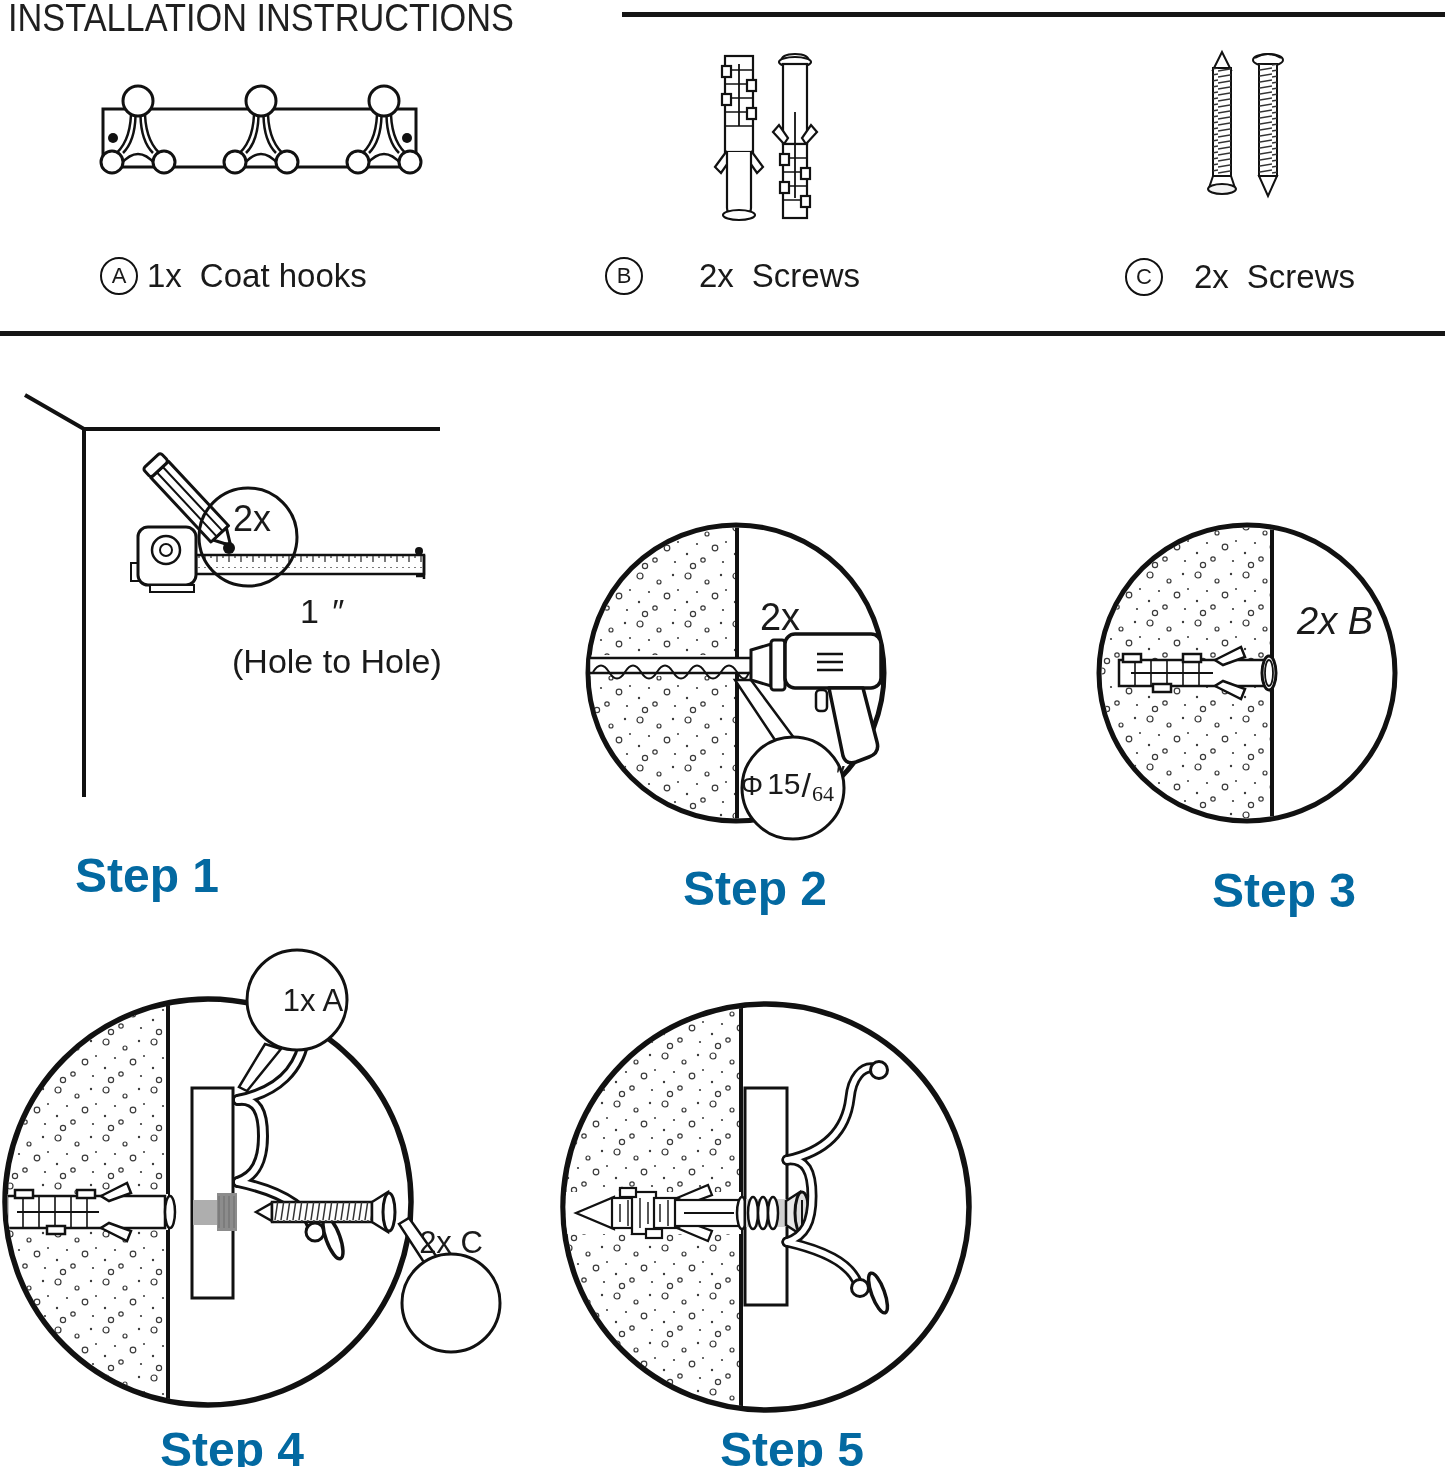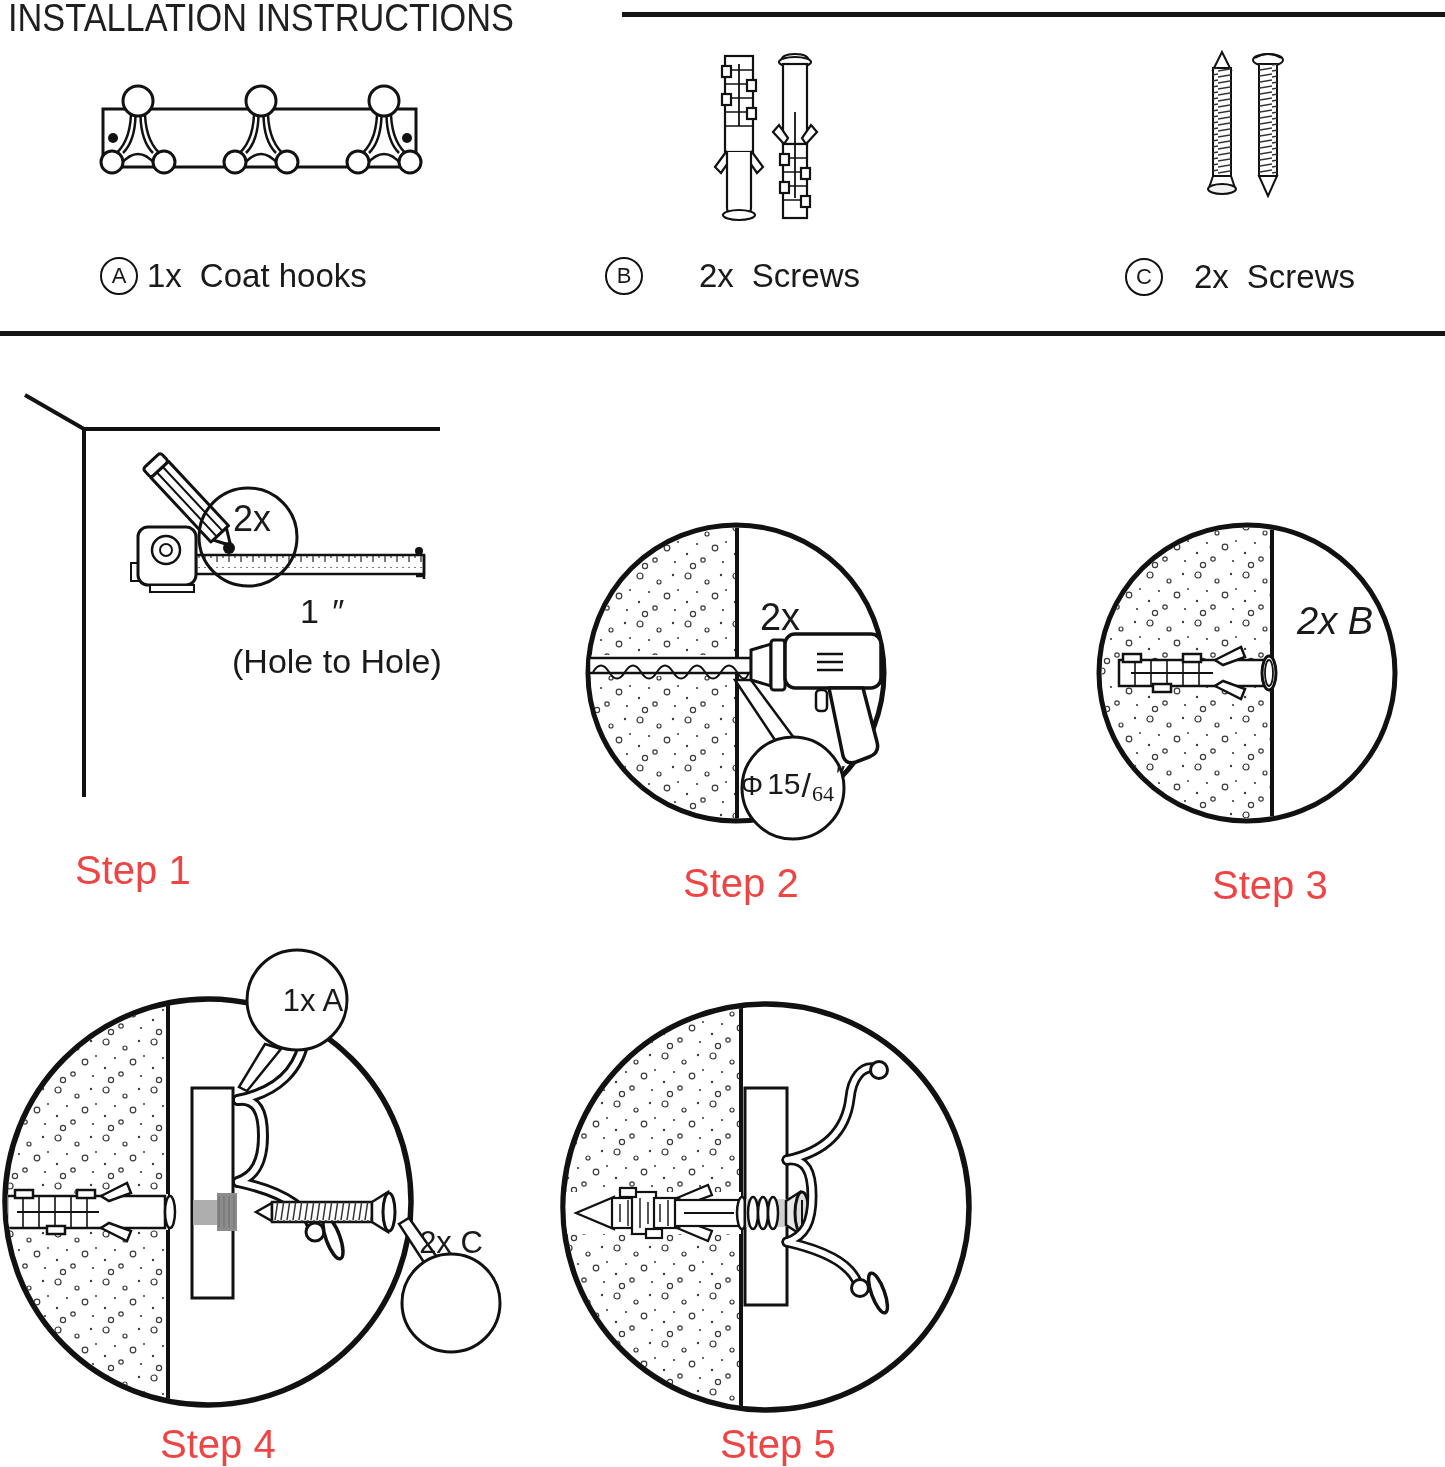--- a/index.html
+++ b/index.html
@@ -2,21 +2,21 @@
 <html><head>
 <meta charset="utf-8">
 <style>
   html,body{margin:0;padding:0;background:#fff;font-family:"Liberation Sans",sans-serif;color:#1a1a1a;}
   .page{position:relative;width:1445px;height:1467px;background:#fff;overflow:hidden;}
   .abs{position:absolute;}
   .title{font-size:39px;letter-spacing:0px;color:#1f1f1f;transform:scaleX(.88);transform-origin:left top;white-space:nowrap;}
   .hline{background:#151515;}
   .part-label{display:flex;align-items:center;font-size:33px;white-space:nowrap;}
   .circle-letter{width:38px;height:38px;border:2.5px solid #111;border-radius:50%;display:flex;align-items:center;justify-content:center;font-size:22px;flex:0 0 auto;box-sizing:border-box;}
-  .step-label{font-size:40px;font-weight:normal;color:#ef4444;white-space:nowrap;}
+  .step-label{font-size:48px;font-weight:bold;color:#0369a1;white-space:nowrap;}
   .ann{font-size:38px;white-space:nowrap;}
   .callout-text{font-size:31px;text-align:center;width:90px;white-space:nowrap;}
   .note{font-size:34px;white-space:nowrap;}
   .drill-size{display:flex;align-items:center;justify-content:center;width:104px;white-space:nowrap;}
   .drill-size .sym{font-size:28px;margin-right:4px;}
   .drill-size sup{font-size:30px;transform:translateY(-2px);}
   .drill-size .frac-slash{font-size:34px;margin:0 1px;}
   .drill-size sub{font-size:22px;transform:translateY(8px);font-family:Liberation Serif, serif;}
   .drill-size .unit{font-size:26px;transform:translateY(-10px);margin-left:2px;}
   svg{position:absolute;overflow:visible;}

